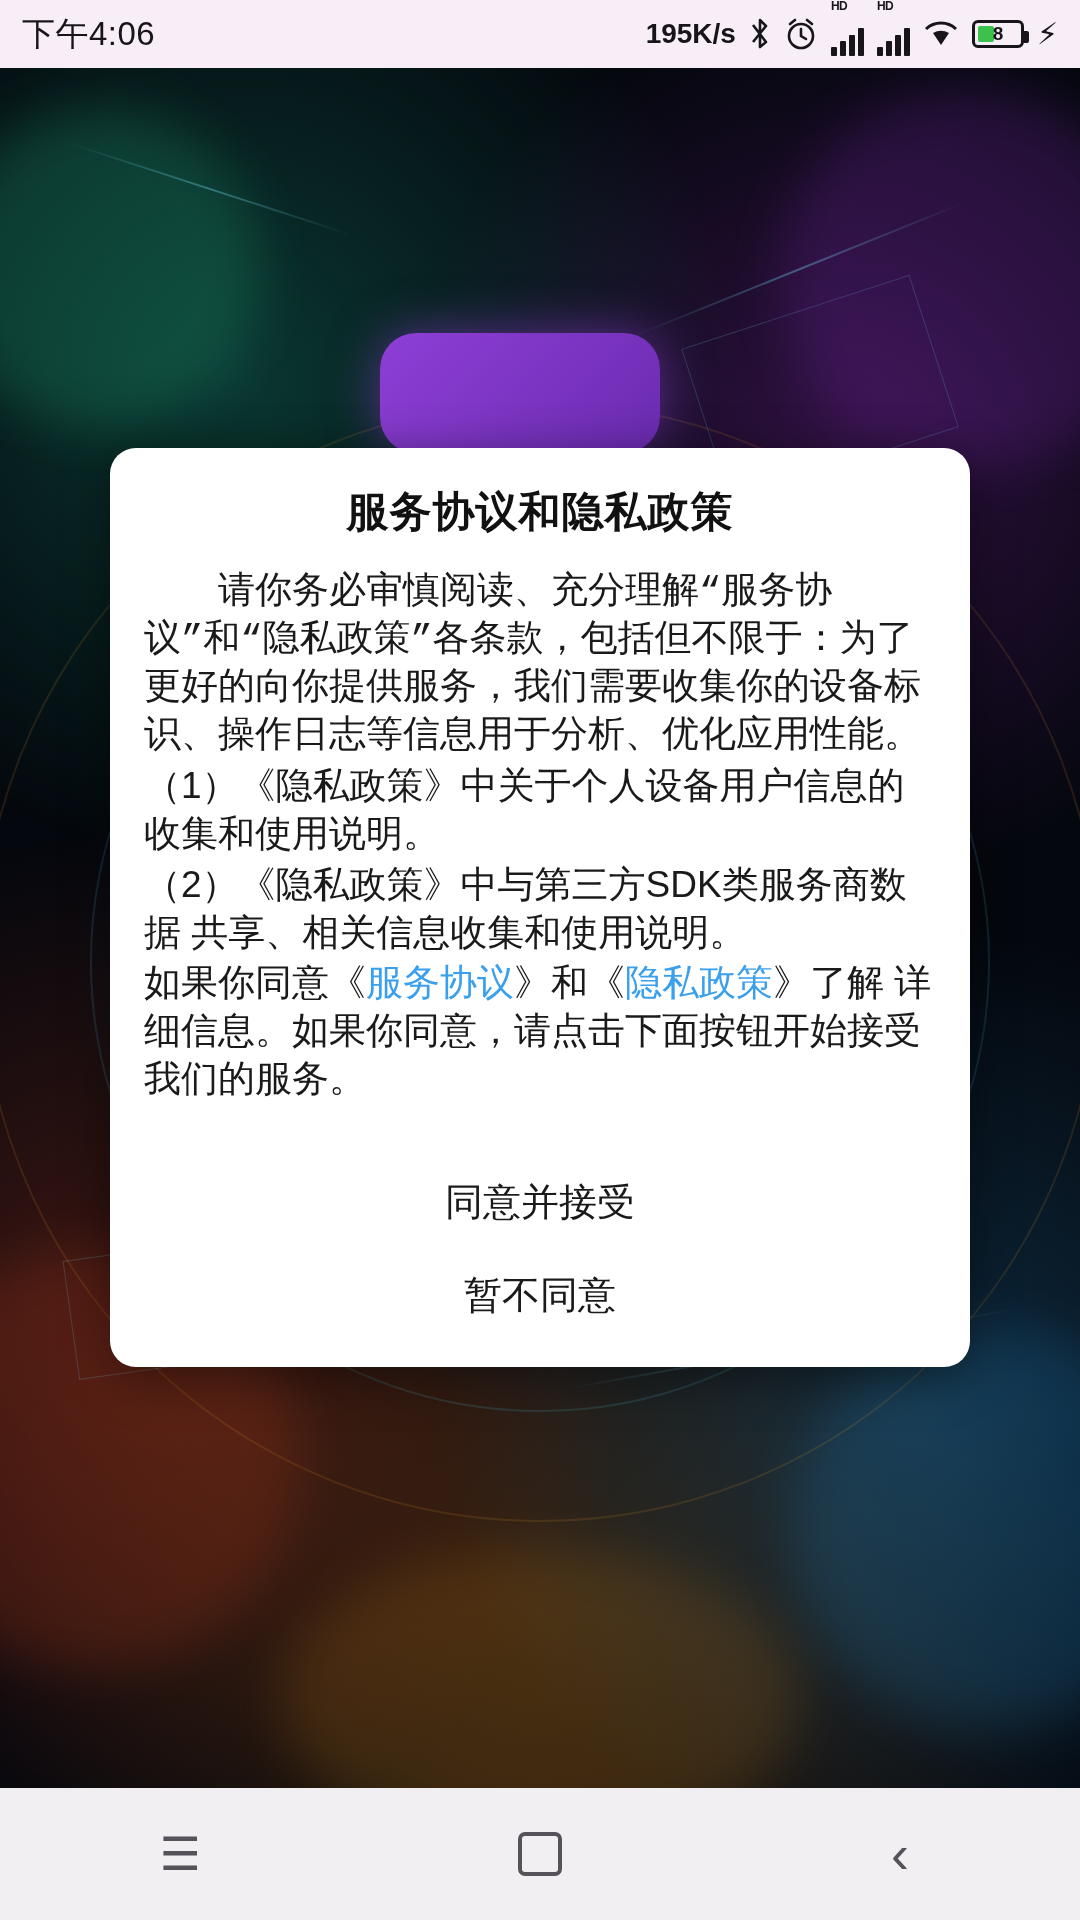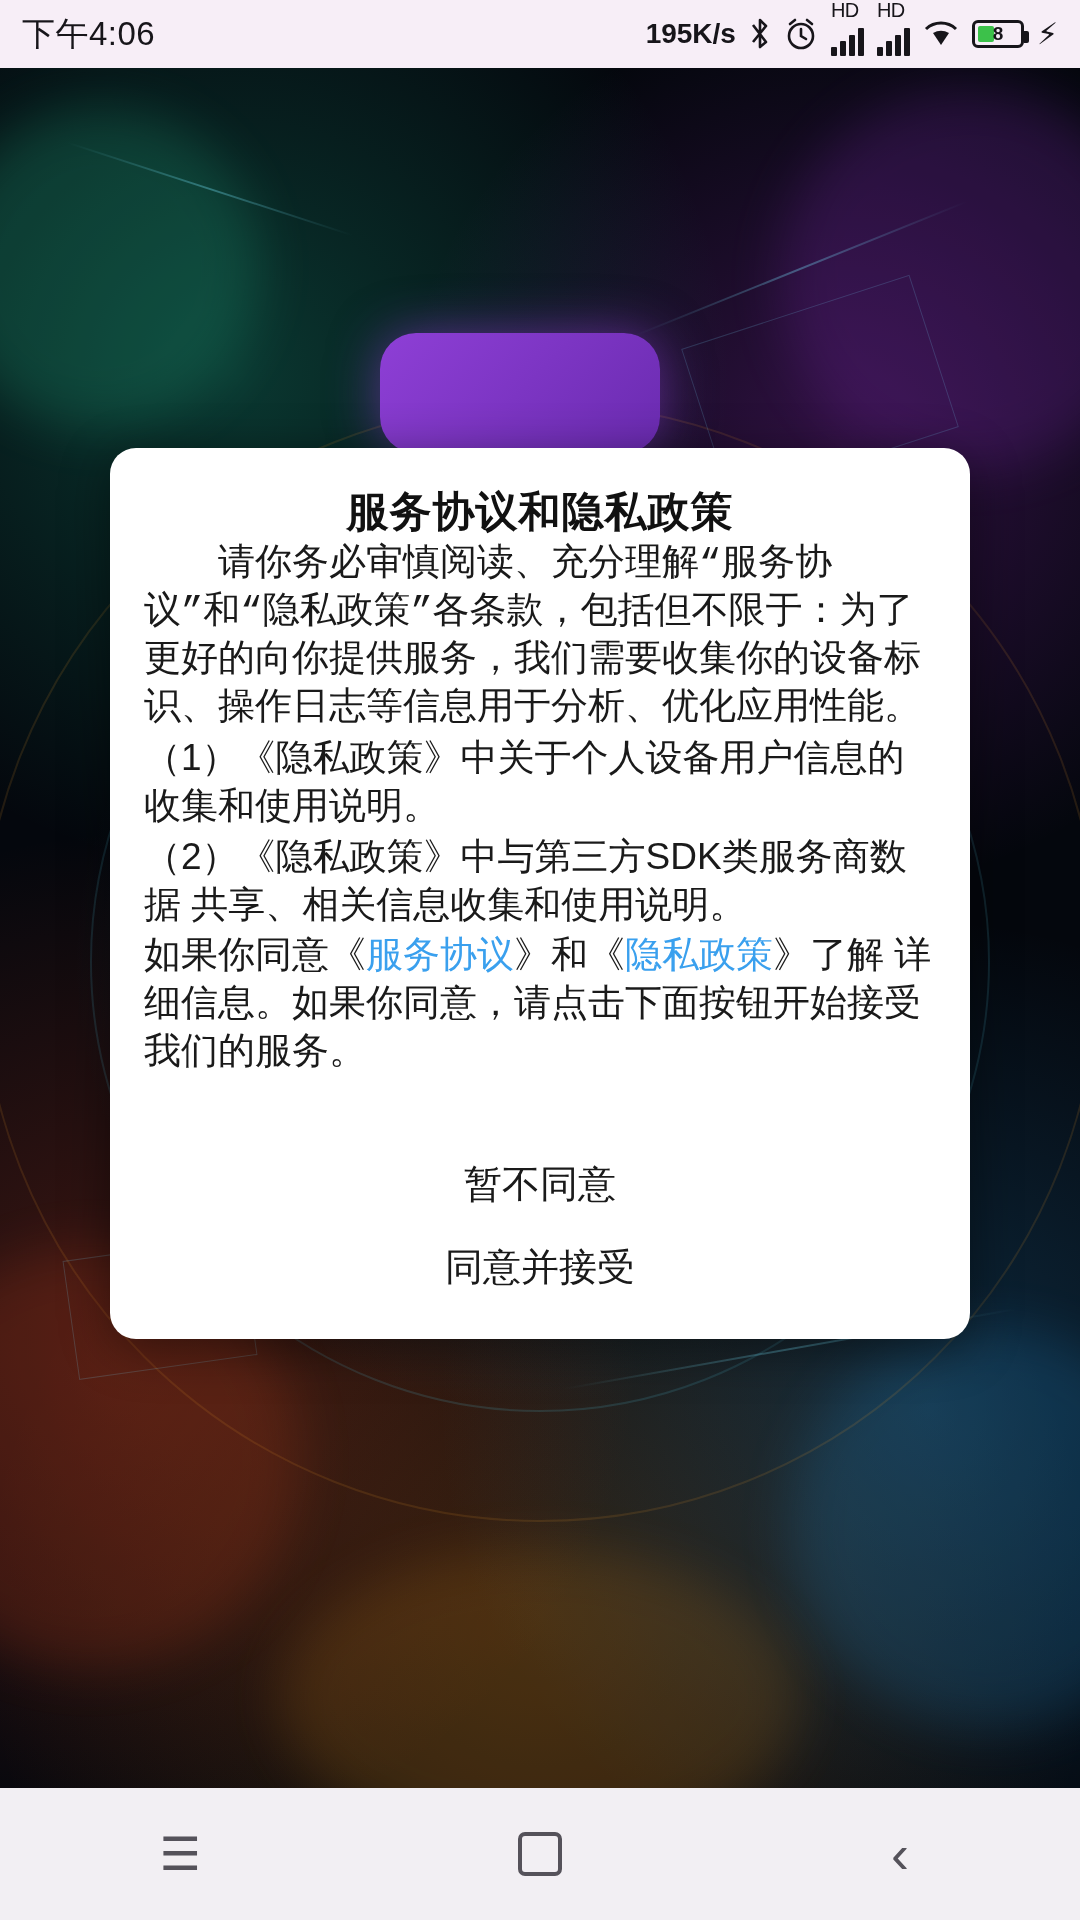--- a/index.html
+++ b/index.html
@@ -25,21 +25,21 @@
   .ic-bt svg { display:block; }
 
   .ic-alarm { width:34px; height:34px; }
 
   .sig { display:flex; align-items:flex-end; gap:3px; height:30px; position:relative; }
   .sig i { display:block; width:6px; background:#17151a; border-radius:1px; }
   .sig i:nth-child(1){height:9px}
   .sig i:nth-child(2){height:15px}
   .sig i:nth-child(3){height:21px}
   .sig i:nth-child(4){height:28px}
-  .hd { font-size:20px; font-weight:normal; color:#17151a; line-height:1;
+  .hd { font-size:12px; font-weight:bold; color:#17151a; line-height:1;
         position:absolute; top:-13px; left:0; letter-spacing:-.5px;}
   .sigwrap { position:relative; padding-top:13px; }
 
   .wifi { width:36px; height:30px; position:relative; }
 
   .batt { width:52px; height:28px; border:3px solid #17151a; border-radius:6px;
           position:relative; display:flex; align-items:center; justify-content:center; }
   .batt:after { content:""; position:absolute; right:-8px; top:8px; width:5px; height:12px;
                 background:#17151a; border-radius:0 2px 2px 0; }
   .batt-fill { position:absolute; left:3px; top:3px; bottom:3px; width:34%;
@@ -91,21 +91,21 @@
 
   
   .dialog {
     position:absolute; left:110px; top:448px; width:860px;
     background:#ffffff; border-radius:26px; padding:36px 34px 30px 34px;
     z-index:30;
     box-shadow:0 10px 50px rgba(0,0,0,.45);
   }
   .dlg-title {
     text-align:center; font-size:42px; font-weight:bold; color:#111;
-    letter-spacing:1px; 
+    letter-spacing:1px; margin-bottom:28px;
   }
   .dlg-body {
     font-size:37px; line-height:1.30; color:#1a1a1a;
   }
   .dlg-p { margin-bottom:2px; }
   .indent { text-indent:2em;font-family:Liberation Mono, monospace; }
   .link { color:#3aa0ee; }
   .dlg-actions { margin-top:58px; }
   .dlg-btn {
     display:block; width:100%; text-align:center;
@@ -208,22 +208,22 @@
     <div class="dlg-title">服务协议和隐私政策</div>
 
     <div class="dlg-body">
       <p class="dlg-p indent">请你务必审慎阅读、充分理解“服务协议”和“隐私政策”各条款，包括但不限于：为了更好的向你提供服务，我们需要收集你的设备标识、操作日志等信息用于分析、优化应用性能。</p>
       <p class="dlg-p">（1）《隐私政策》中关于个人设备用户信息的收集和使用说明。</p>
       <p class="dlg-p">（2）《隐私政策》中与第三方SDK类服务商数据 共享、相关信息收集和使用说明。</p>
       <p class="dlg-p"><span>如果你同意《</span><span class="link">服务协议</span><span>》和《</span><span class="link">隐私政策</span><span>》了解 详细信息。如果你同意，请点击下面按钮开始接受我们的服务。</span></p>
     </div>
 
     <div class="dlg-actions">
+      <button class="dlg-btn">同意并接受</button>
       <button class="dlg-btn secondary">暂不同意</button>
-      <button class="dlg-btn">同意并接受</button>
     </div>
   </div>
 
   <div class="navbar">
     <div class="nav-btn">
       <span class="nav-menu">☰</span>
     </div>
     <div class="nav-btn">
       <span class="nav-home"></span>
     </div>

